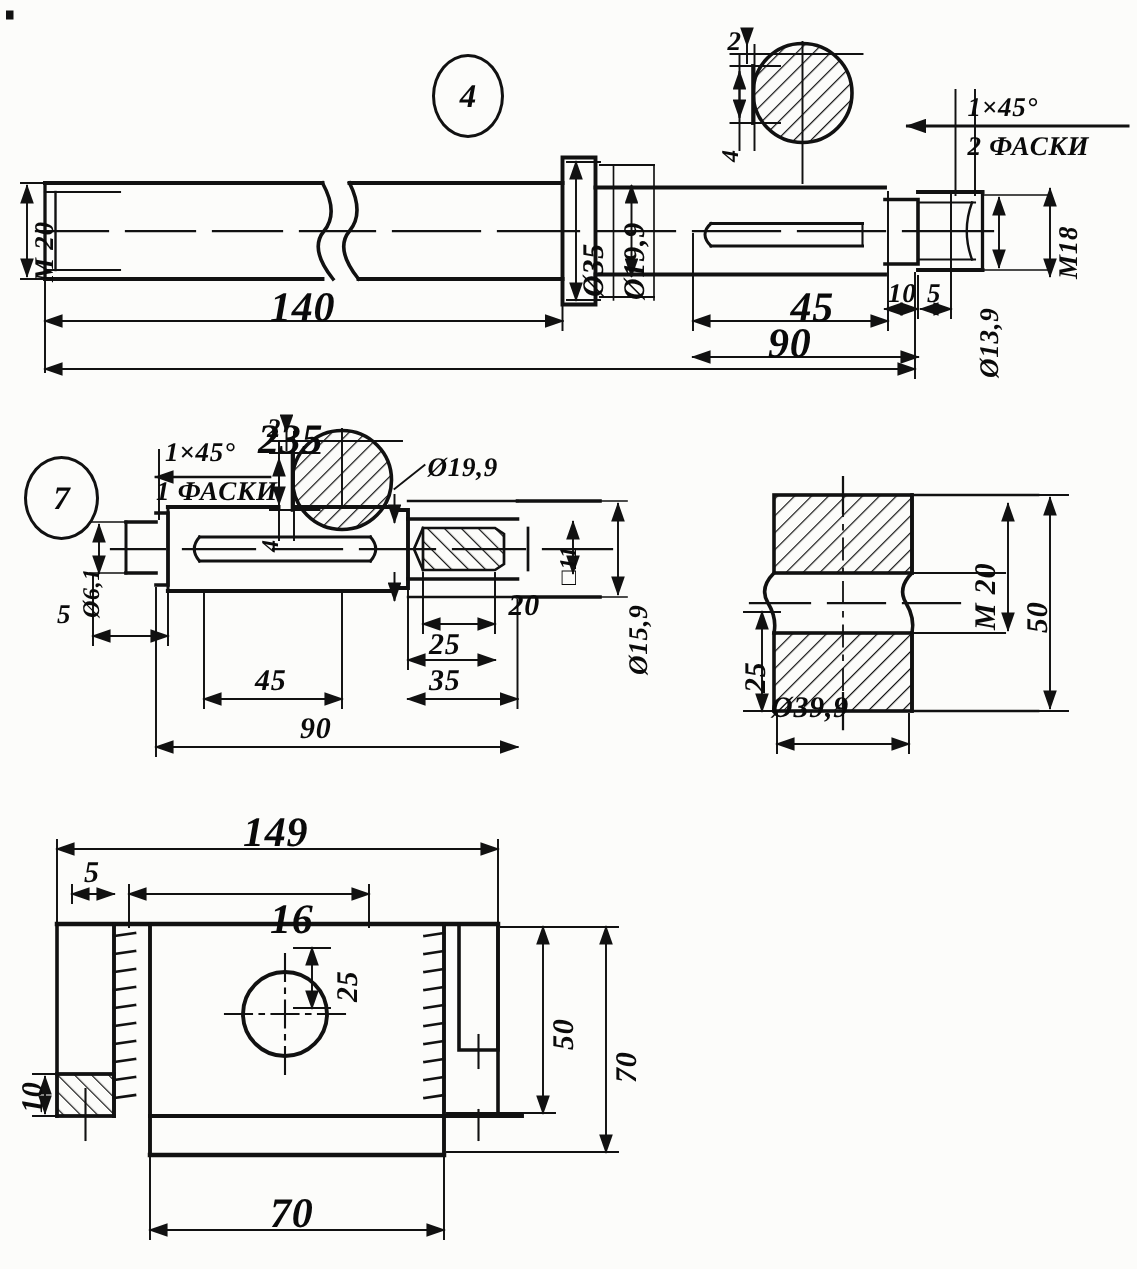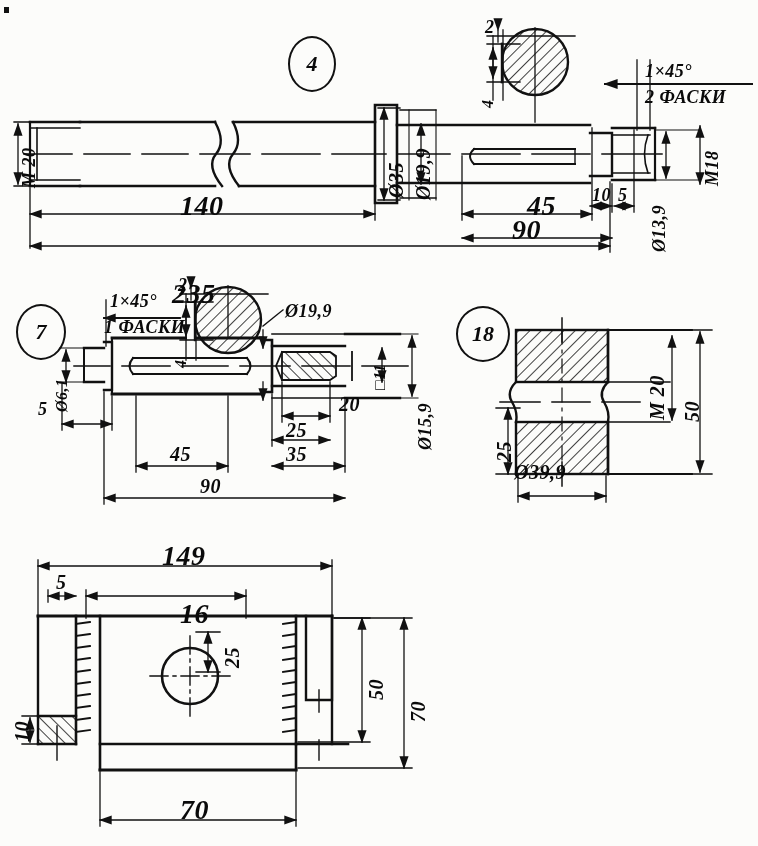--- a/index.html
+++ b/index.html
@@ -360,23 +360,20 @@
   <div class="lbl s17 up" style="left:54px;top:412px;">Ø6,1</div>
   <div class="lbl s19" style="left:38px;top:400px;">5</div>
   <div class="lbl s21" style="left:292px;top:394px;margin-left:47px;">20</div>
   <div class="lbl s21" style="left:286px;top:420px;">25</div>
   <div class="lbl s21" style="left:286px;top:444px;font-style:italic;">35</div>
   <div class="lbl s21" style="left:170px;top:444px;">45</div>
   <div class="lbl s21" style="left:200px;top:476px;">90</div>
   <div class="lbl s17 up" style="left:372px;top:390px;">□11</div>
   <div class="lbl s19 up" style="left:416px;top:450px;">Ø15,9</div>
 
-  <div class="partnum" style="left:456px;top:306px;width:50px;height:52px;">
-    <span>18</span>
-  </div>
 
   <div class="lbl s21 up" style="left:494px;top:462px;">25</div>
   <div class="lbl s21 up" style="left:647px;top:420px;">M 20</div>
   <div class="lbl s21 up" style="left:682px;top:422px;">50</div>
   <div class="lbl s21" style="left:514px;top:462px;">Ø39,9</div>
 
   <div class="lbl s24" style="left:162px;top:542px;">149</div>
   <div class="lbl s21" style="left:56px;top:572px;">5</div>
   <div class="lbl s24" style="left:180px;top:600px;">16</div>
   <div class="lbl s21 up" style="left:222px;top:668px;">25</div>

